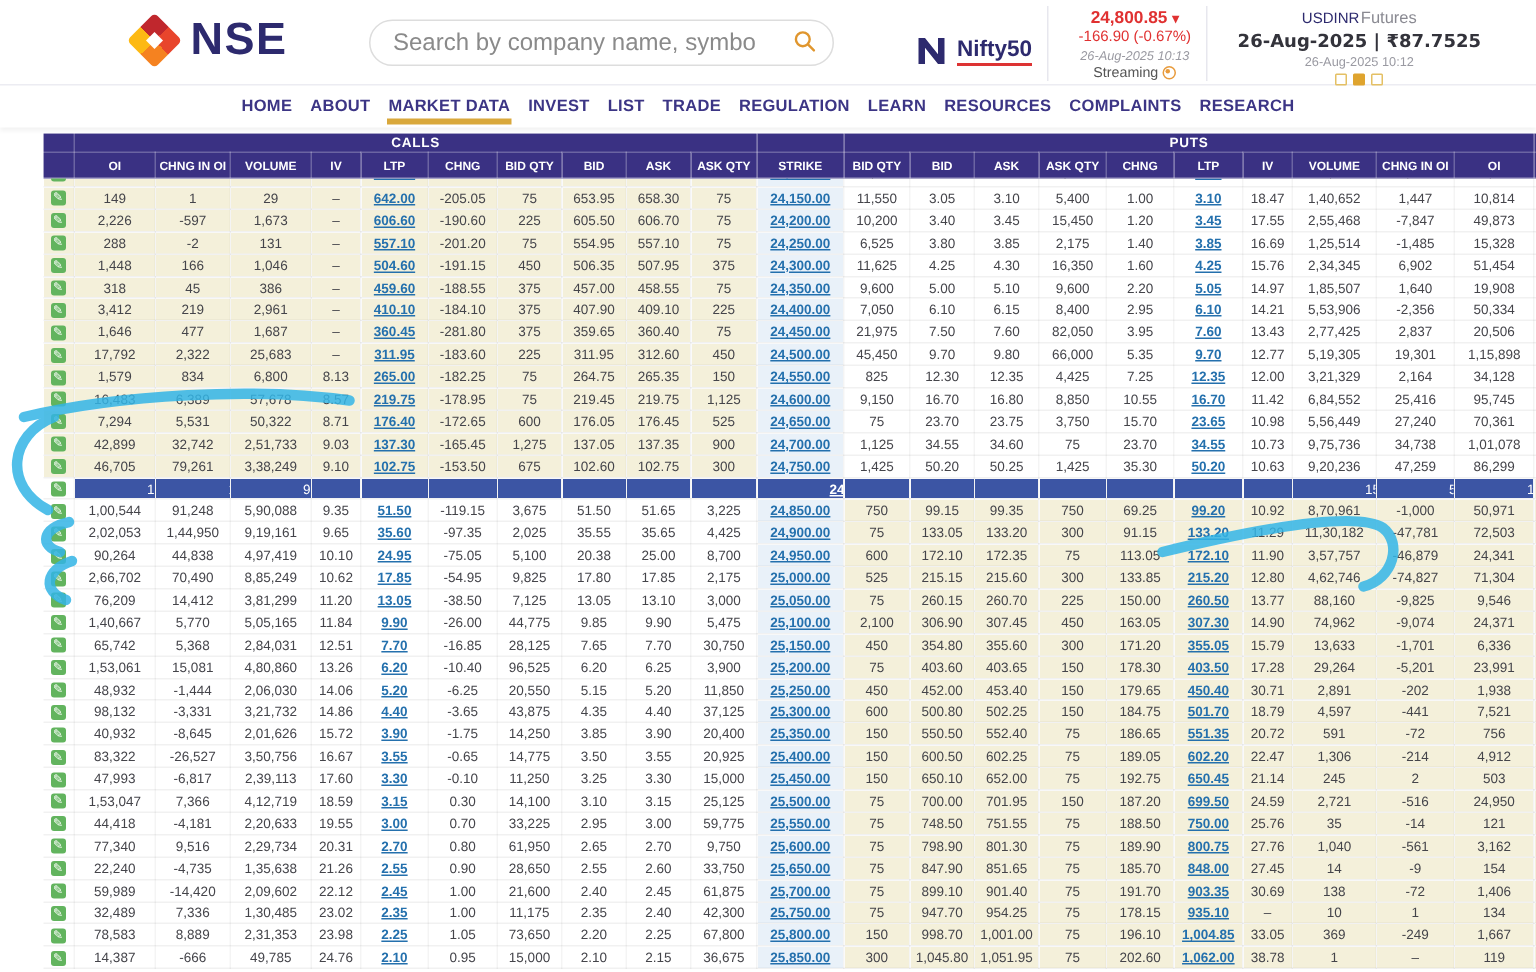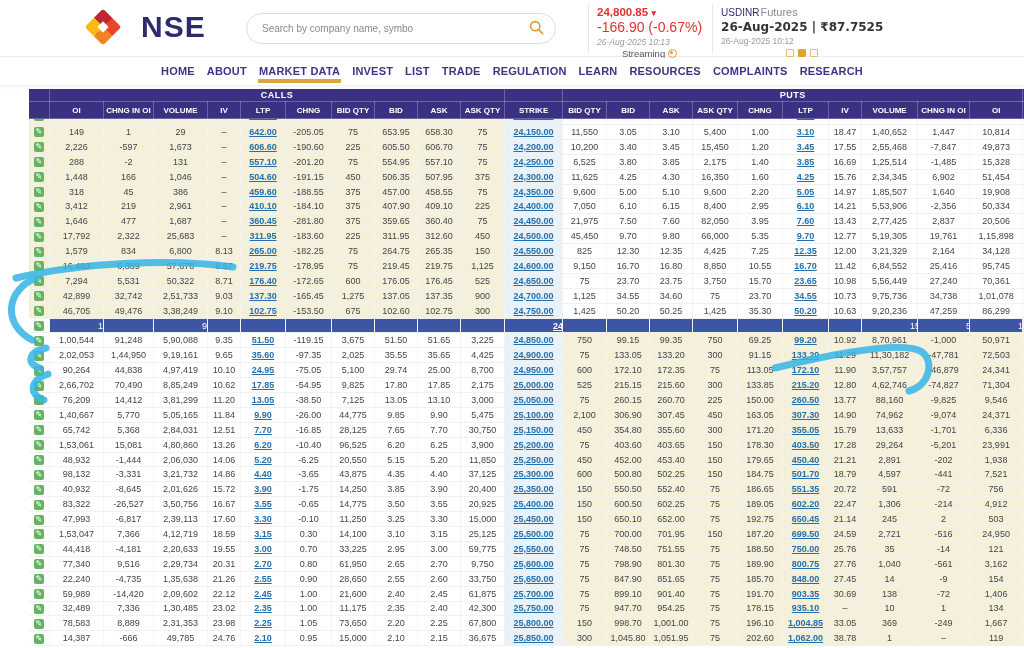--- a/index.html
+++ b/index.html
@@ -2,42 +2,42 @@
 <html><head>
 <meta charset="utf-8">
 <style>
   * { box-sizing: border-box; margin: 0; padding: 0; }
   html,body { width:1024px; height:648px; overflow:hidden; background:#fff;
     font-family:"Liberation Sans", sans-serif; }
 
   
   .topbar { position:absolute; left:0; top:0; width:1024px; height:57px; background:#fff;
     border-bottom:1px solid #ececf2; }
-  .logo { position:absolute; left:86px; top:10px; display:flex; align-items:center; gap:21px;justify-content:flex-end; }
+  .logo { position:absolute; left:86px; top:10px; display:flex; align-items:center; gap:7px;justify-content:flex-end; }
   .logo-diamond { width:34px; height:34px; position:relative; }
   .logo-diamond .d { position:absolute; left:4px; top:4px; width:26px; height:26px;
     transform:rotate(45deg); background:conic-gradient(#e8452c 0 25%, #f58220 25% 50%, #fdb913 50% 75%, #c0272d 75%); border-radius:3px; }
   .logo-diamond .hole { position:absolute; left:13px; top:13px; width:8px; height:8px;
     transform:rotate(45deg); background:#fff; }
   .logo-text { font-size:30px; font-weight:bold; color:#2d2a6e; letter-spacing:1px; }
 
   .search-wrap { position:absolute; left:246px; top:13px; width:310px; height:31px; }
   .search-input { width:100%; height:100%; border:1px solid #ddd; border-radius:17px;
-    padding:0 34px 0 15px; font-size:10px; color:#555; outline:none; background:#fff;
+    padding:0 34px 0 15px; font-size:16px; color:#555; outline:none; background:#fff;
     font-family:"Liberation Sans", sans-serif; }
   .search-input::placeholder { color:#8a8a8a; }
   .search-icon { position:absolute; right:12px; top:7px; }
 
   .quote-strip { position:absolute; left:588px; top:4px; height:50px; display:flex; }
-  .q-block { padding:2px 10px 2px 8px; }
+  .q-block { padding:2px 10px 2px 20px;text-align:center; }
   .q-sep { border-left:1px solid #e7e7ee; }
   .nifty-name { display:flex; align-items:center; gap:4px; padding-top:12px; }
   .nifty-label { font-size:15px; font-weight:bold; color:#2d2a6e; border-bottom:2px solid #d33; padding-bottom:1px; }
   .price-main { font-size:11.5px; font-weight:bold; color:#e03131; white-space:nowrap; }
-  .price-chg { font-size:14px; color:#e03131; margin-top:1px; white-space:nowrap; }
+  .price-chg { font-size:10px; color:#e03131; margin-top:1px; white-space:nowrap; }
   .price-ts { font-size:8.5px; color:#9a9aa2; font-style:italic; margin-top:2px; white-space:nowrap; }
   .streaming { font-size:9.5px; color:#555; margin-top:1px; display:flex; align-items:center; gap:3px; justify-content:center; }
   .stream-dot { width:9px; height:9px; border:1.5px solid #e89b3c; border-radius:50%; display:inline-block; position:relative; }
   .stream-dot::after { content:""; position:absolute; left:1px; top:1px; width:3px; height:3px; background:#e89b3c; border-radius:50%; }
   .usd-line1 { font-size:10px; white-space:nowrap; }
   .usd-sym { font-weight:normal; color:#2d2a6e; }
   .usd-fut { color:#8a8a92; font-size:11px; margin-left:1px; }
   .usd-detail { font-size:12px; color:#33333b; font-weight:bold; margin-top:2px; white-space:nowrap; font-family:"DejaVu Sans", sans-serif; }
   .usd-ts { font-size:8.5px; color:#9a9aa2; margin-top:2px; }
   .usd-squares { display:flex; gap:4px; justify-content:center; margin-top:3px; }
@@ -96,20 +96,26 @@
     <input class="search-input" type="text" placeholder="Search by company name, symbo" style="">
     <span class="search-icon">
       <svg width="15" height="15" viewBox="0 0 15 15">
           <circle cx="6.2" cy="6.2" r="4.6" fill="none" stroke="#e0962e" stroke-width="1.6"></circle>
           <line x1="9.8" y1="9.8" x2="13.6" y2="13.6" stroke="#e0962e" stroke-width="1.6" stroke-linecap="round"></line>
         </svg>
     </span>
   </div>
 
   <div class="quote-strip">
+    <div class="q-block nifty-name">
+      <svg width="26" height="26" viewBox="0 0 24 24">
+          <path d="M4 20 L4 4 L8 4 L16 14 L16 4 L20 4 L20 20 L16 20 L8 10 L8 20 Z" fill="#2d2a6e"></path>
+        </svg>
+      <span class="nifty-label">Nifty50</span>
+    </div>
     <div class="q-block q-sep">
       <div class="price-main"><span>24,800.85</span> <span style="color:#e03131;font-size:9px;">▾</span></div>
       <div class="price-chg">-166.90 (-0.67%)</div>
       <div class="price-ts">26-Aug-2025 10:13</div>
       <div class="streaming">
           <span>Streaming</span>
           <span class="stream-dot"></span>
         </div>
     </div>
     <div class="q-block q-sep">
@@ -463,21 +469,21 @@
           <td class="beige "><span class="cv">450</span></td>
           <td class="strike-cell"><span class="cv"><span class="lnk">24,500.00</span></span></td>
           <td class="white "><span class="cv">45,450</span></td>
           <td class="white "><span class="cv">9.70</span></td>
           <td class="white "><span class="cv">9.80</span></td>
           <td class="white "><span class="cv">66,000</span></td>
           <td class="white pos"><span class="cv">5.35</span></td>
           <td class="white "><span class="cv"><span class="lnk">9.70</span></span></td>
           <td class="white "><span class="cv">12.77</span></td>
           <td class="white "><span class="cv">5,19,305</span></td>
-          <td class="white "><span class="cv">19,761</span></td>
+          <td class="white "><span class="cv">19,301</span></td>
           <td class="white "><span class="cv">1,15,898</span></td>
           <td class="white"></td>
         </tr>
         <tr>
           <td class="beige"><span class="cv"><span class="edit-icon"></span></span></td>
           <td class="beige "><span class="cv">1,579</span></td>
           <td class="beige "><span class="cv">834</span></td>
           <td class="beige "><span class="cv">6,800</span></td>
           <td class="beige "><span class="cv">8.13</span></td>
           <td class="beige "><span class="cv"><span class="lnk">265.00</span></span></td>
@@ -570,21 +576,21 @@
           <td class="white "><span class="cv"><span class="lnk">34.55</span></span></td>
           <td class="white "><span class="cv">10.73</span></td>
           <td class="white "><span class="cv">9,75,736</span></td>
           <td class="white "><span class="cv">34,738</span></td>
           <td class="white "><span class="cv">1,01,078</span></td>
           <td class="white"></td>
         </tr>
         <tr>
           <td class="beige"><span class="cv"><span class="edit-icon"></span></span></td>
           <td class="beige "><span class="cv">46,705</span></td>
-          <td class="beige "><span class="cv">49,476</span></td>
+          <td class="beige "><span class="cv">79,261</span></td>
           <td class="beige "><span class="cv">3,38,249</span></td>
           <td class="beige "><span class="cv">9.10</span></td>
           <td class="beige "><span class="cv"><span class="lnk">102.75</span></span></td>
           <td class="beige neg"><span class="cv">-153.50</span></td>
           <td class="beige "><span class="cv">675</span></td>
           <td class="beige "><span class="cv">102.60</span></td>
           <td class="beige "><span class="cv">102.75</span></td>
           <td class="beige "><span class="cv">300</span></td>
           <td class="strike-cell"><span class="cv"><span class="lnk">24,750.00</span></span></td>
           <td class="white "><span class="cv">1,425</span></td>
@@ -676,21 +682,21 @@
         </tr>
         <tr>
           <td class="white"><span class="cv"><span class="edit-icon"></span></span></td>
           <td class="white "><span class="cv">90,264</span></td>
           <td class="white "><span class="cv">44,838</span></td>
           <td class="white "><span class="cv">4,97,419</span></td>
           <td class="white "><span class="cv">10.10</span></td>
           <td class="white "><span class="cv"><span class="lnk">24.95</span></span></td>
           <td class="white neg"><span class="cv">-75.05</span></td>
           <td class="white "><span class="cv">5,100</span></td>
-          <td class="white "><span class="cv">29.74</span></td>
+          <td class="white "><span class="cv">20.38</span></td>
           <td class="white "><span class="cv">25.00</span></td>
           <td class="white "><span class="cv">8,700</span></td>
           <td class="strike-cell"><span class="cv"><span class="lnk">24,950.00</span></span></td>
           <td class="beige "><span class="cv">600</span></td>
           <td class="beige "><span class="cv">172.10</span></td>
           <td class="beige "><span class="cv">172.35</span></td>
           <td class="beige "><span class="cv">75</span></td>
           <td class="beige pos"><span class="cv">113.05</span></td>
           <td class="beige "><span class="cv"><span class="lnk">172.10</span></span></td>
           <td class="beige "><span class="cv">11.90</span></td>
@@ -836,21 +842,21 @@
           <td class="white "><span class="cv">5.15</span></td>
           <td class="white "><span class="cv">5.20</span></td>
           <td class="white "><span class="cv">11,850</span></td>
           <td class="strike-cell"><span class="cv"><span class="lnk">25,250.00</span></span></td>
           <td class="beige "><span class="cv">450</span></td>
           <td class="beige "><span class="cv">452.00</span></td>
           <td class="beige "><span class="cv">453.40</span></td>
           <td class="beige "><span class="cv">150</span></td>
           <td class="beige pos"><span class="cv">179.65</span></td>
           <td class="beige "><span class="cv"><span class="lnk">450.40</span></span></td>
-          <td class="beige "><span class="cv">21.21</span></td>
+          <td class="beige "><span class="cv">30.71</span></td>
           <td class="beige "><span class="cv">2,891</span></td>
           <td class="beige "><span class="cv">-202</span></td>
           <td class="beige "><span class="cv">1,938</span></td>
           <td class="beige"></td>
         </tr>
         <tr>
           <td class="white"><span class="cv"><span class="edit-icon"></span></span></td>
           <td class="white "><span class="cv">98,132</span></td>
           <td class="white "><span class="cv">-3,331</span></td>
           <td class="white "><span class="cv">3,21,732</span></td>

